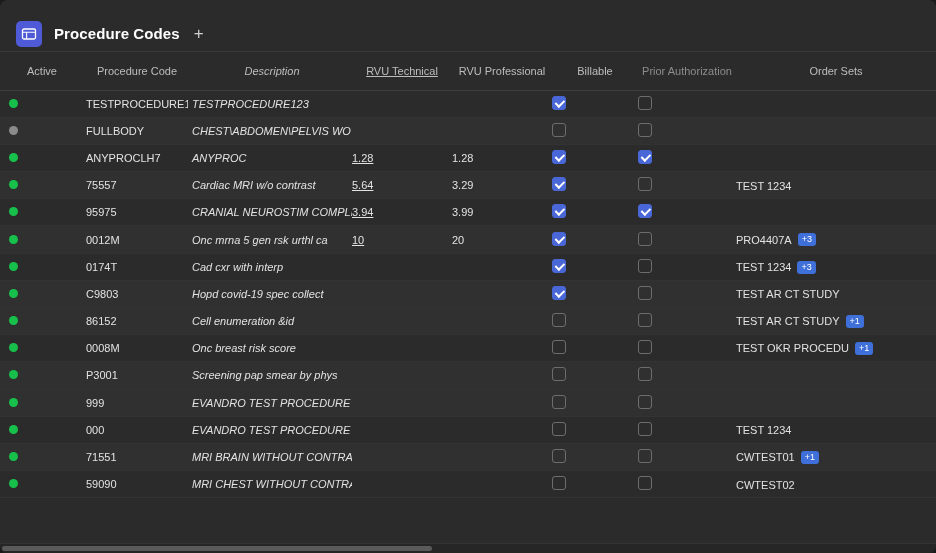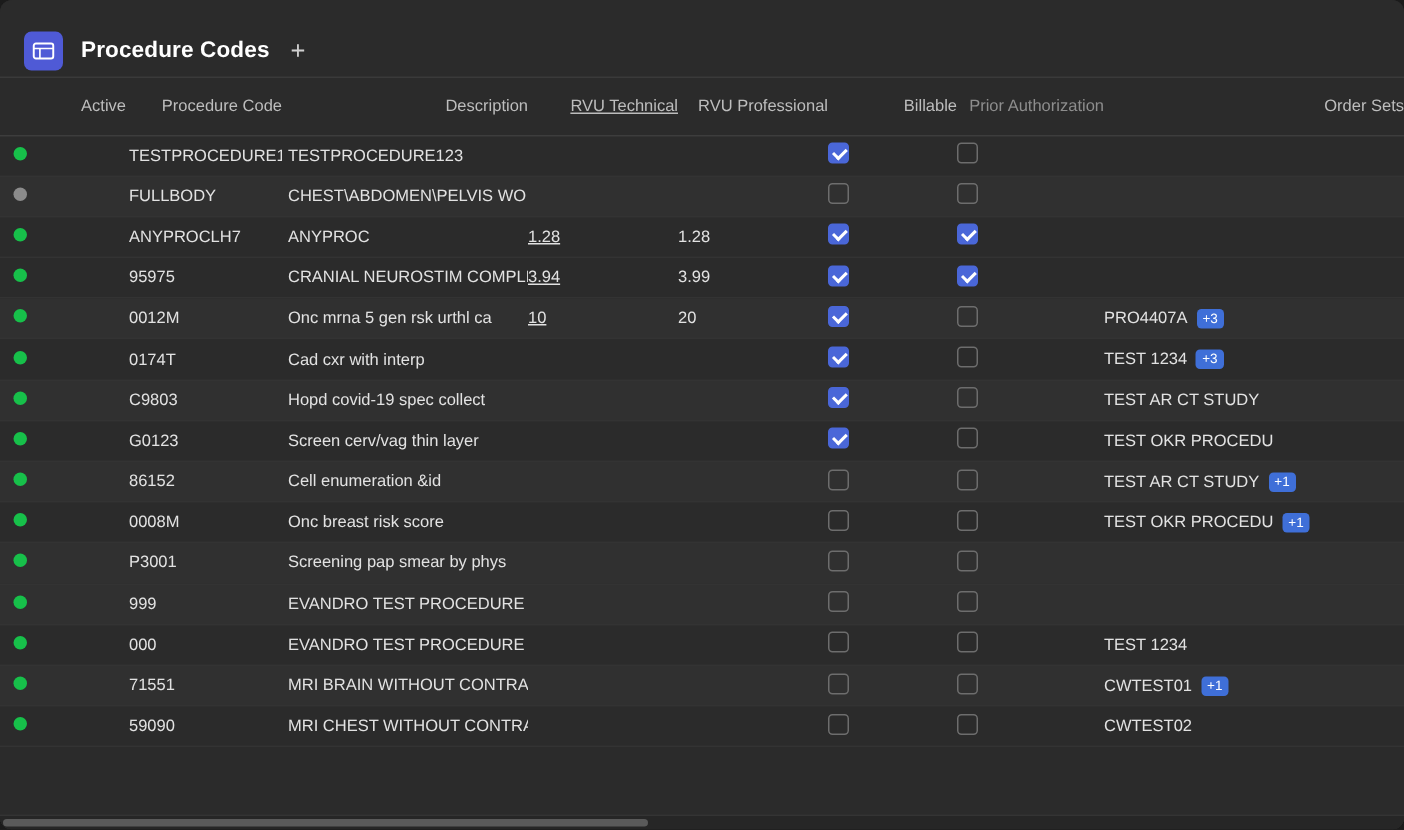--- a/index.html
+++ b/index.html
@@ -57,21 +57,21 @@
     height: 501px;
     overflow: hidden;
     background: #2b2b2b;
   }
   table {
     width: 936px;
     border-collapse: collapse;
     table-layout: fixed;
   }
   thead th {
-    text-align: right;
+    text-align: center;
     font-size: 11px;
     font-weight: normal;
     color: #bdbdbd;
     padding: 10px 0 10px 0;
     background: #2b2b2b;
     border-bottom: 1px solid #3d3d3d;
     height: 38px;
     box-sizing: border-box;
     vertical-align: middle;
   }
@@ -83,21 +83,21 @@
     padding: 0;
     border-bottom: 1px solid #333333;
     vertical-align: middle;
     overflow: hidden;
     white-space: nowrap;
   }
   tbody tr.alt td { background: #303030; }
   tbody tr td:first-child { }
   .col-active { width: 84px; padding-left: 0px !important; }
   .col-code { width: 104px; }
-  .col-desc { width: 164px; }
+  .col-desc { width: 164px; font-style: italic; }
   .col-rvut { width: 100px; }
   .col-rvup { width: 100px; }
   .col-bill { width: 86px; }
   .col-prior { width: 98px; }
   .col-order { width: 200px; }
 
   th.col-active { padding-left: 0px; }
   th.col-code, td.col-code { padding-left: 2px; }
   th.col-desc, td.col-desc { padding-left: 4px; }
   th.col-rvut, td.col-rvut { padding-left: 0px; text-decoration: underline; }
@@ -228,20 +228,30 @@
           <tr>
             <td class="col-active"><span class="dot on"></span></td>
             <td class="col-code">ANYPROCLH7</td>
             <td class="col-desc">ANYPROC</td>
             <td class="col-rvut">1.28</td>
             <td class="col-rvup">1.28</td>
             <td class="col-bill cb-cell"><span class="cbx checked cb-inner"></span></td>
             <td class="col-prior cb-cell"><span class="cbx checked cb-inner"></span></td>
             <td class="col-order"></td>
           </tr>
+          <tr class="alt">
+            <td class="col-active"><span class="dot on"></span></td>
+            <td class="col-code">75557</td>
+            <td class="col-desc">Cardiac MRI w/o contrast</td>
+            <td class="col-rvut">5.64</td>
+            <td class="col-rvup">3.29</td>
+            <td class="col-bill cb-cell"><span class="cbx checked cb-inner"></span></td>
+            <td class="col-prior cb-cell"><span class="cbx unchecked cb-inner"></span></td>
+            <td class="col-order"><span class="order-text">TEST 1234</span></td>
+          </tr>
           <tr>
             <td class="col-active"><span class="dot on"></span></td>
             <td class="col-code">95975</td>
             <td class="col-desc">CRANIAL NEUROSTIM COMPLEX</td>
             <td class="col-rvut">3.94</td>
             <td class="col-rvup">3.99</td>
             <td class="col-bill cb-cell"><span class="cbx checked cb-inner"></span></td>
             <td class="col-prior cb-cell"><span class="cbx checked cb-inner"></span></td>
             <td class="col-order"></td>
           </tr>
@@ -267,30 +277,20 @@
           </tr>
           <tr class="alt">
             <td class="col-active"><span class="dot on"></span></td>
             <td class="col-code">C9803</td>
             <td class="col-desc">Hopd covid-19 spec collect</td>
             <td class="col-rvut"></td>
             <td class="col-rvup"></td>
             <td class="col-bill cb-cell"><span class="cbx checked cb-inner"></span></td>
             <td class="col-prior cb-cell"><span class="cbx unchecked cb-inner"></span></td>
             <td class="col-order"><span class="order-text">TEST AR CT STUDY</span></td>
-          </tr>
-          <tr>
-            <td class="col-active"><span class="dot on"></span></td>
-            <td class="col-code">G0123</td>
-            <td class="col-desc">Screen cerv/vag thin layer</td>
-            <td class="col-rvut"></td>
-            <td class="col-rvup"></td>
-            <td class="col-bill cb-cell"><span class="cbx checked cb-inner"></span></td>
-            <td class="col-prior cb-cell"><span class="cbx unchecked cb-inner"></span></td>
-            <td class="col-order"><span class="order-text">TEST OKR PROCEDU</span></td>
           </tr>
           <tr class="alt">
             <td class="col-active"><span class="dot on"></span></td>
             <td class="col-code">86152</td>
             <td class="col-desc">Cell enumeration &amp;id</td>
             <td class="col-rvut"></td>
             <td class="col-rvup"></td>
             <td class="col-bill cb-cell"><span class="cbx unchecked cb-inner"></span></td>
             <td class="col-prior cb-cell"><span class="cbx unchecked cb-inner"></span></td>
             <td class="col-order"><span class="order-text">TEST AR CT STUDY</span><span class="badge">+1</span></td>

